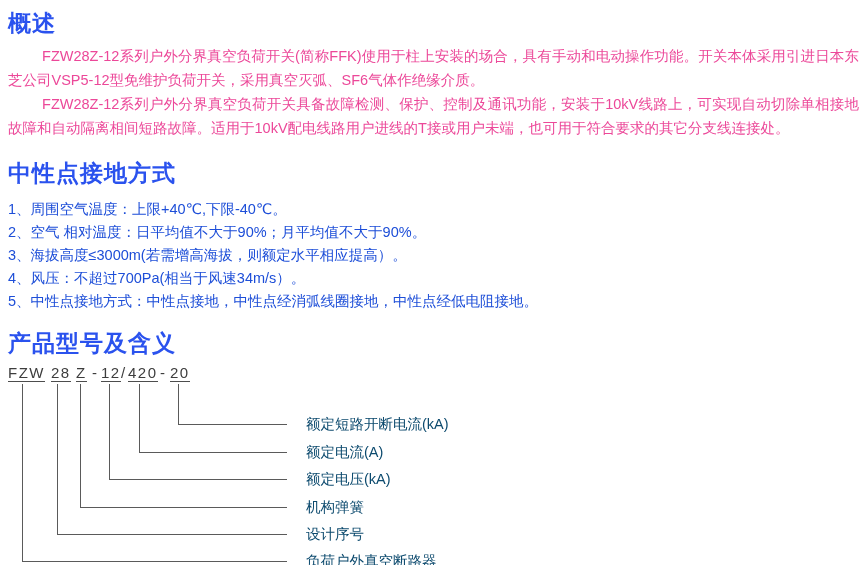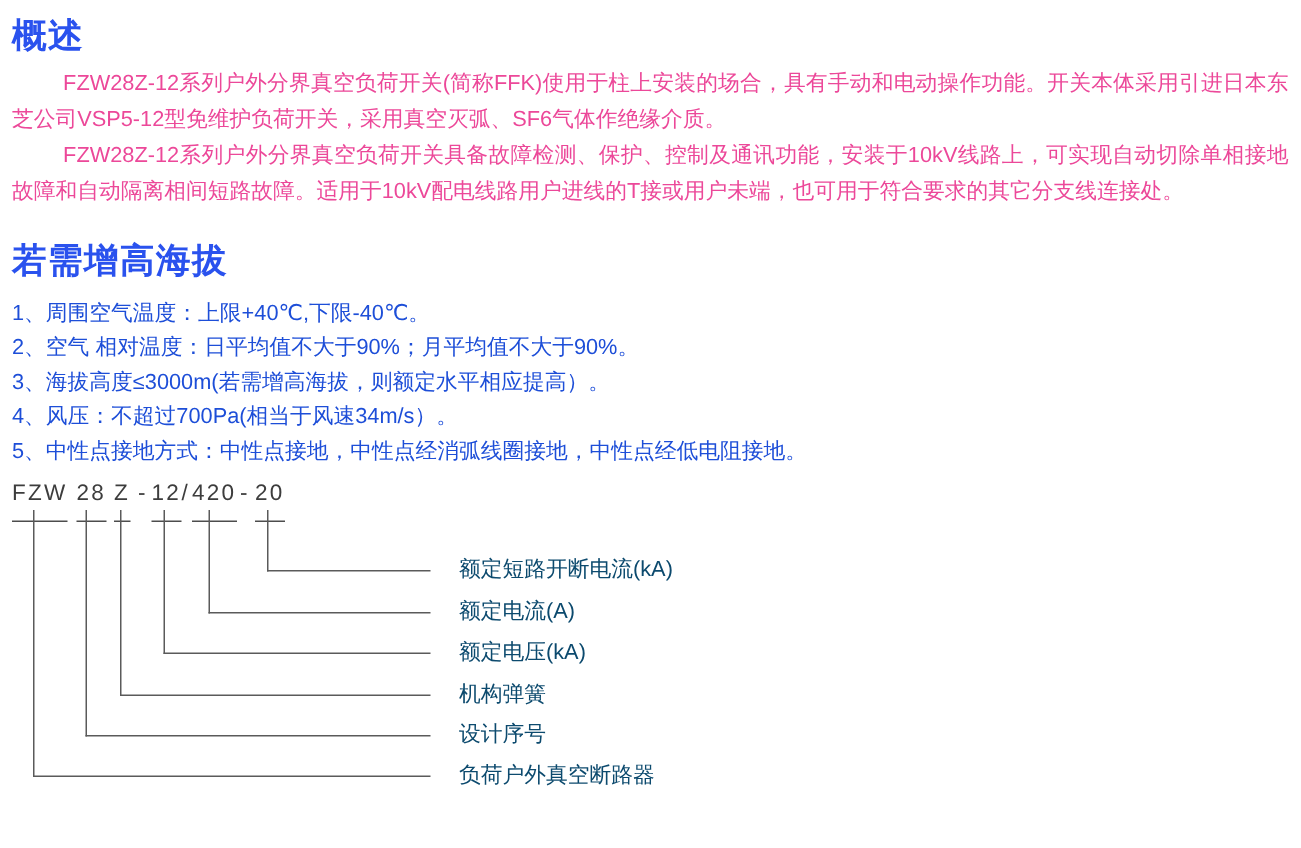--- a/index.html
+++ b/index.html
@@ -55,21 +55,21 @@
     position: absolute;
     top: 0;
     font-size: 15px;
     color: #3d3d3d;
     letter-spacing: 1.5px;
     line-height: 17px;
     white-space: nowrap;
   }
   .seg.u {
     border-bottom: 1px solid #4d4d4d;
-    padding-bottom: 10px;
+    padding-bottom: 0;
   }
   .conn {
     position: absolute;
     border-left: 1px solid #5a5a5a;
     border-bottom: 1px solid #5a5a5a;
   }
   .lbl {
     position: absolute;
     left: 298px;
     height: 20px;
@@ -82,30 +82,31 @@
 </head>
 <body>
 
 <div class="page">
 
   <div class="h">概述</div>
 
   <p class="para first">FZW28Z-12系列户外分界真空负荷开关(简称FFK)使用于柱上安装的场合，具有手动和电动操作功能。开关本体采用引进日本东芝公司VSP5-12型免维护负荷开关，采用真空灭弧、SF6气体作绝缘介质。</p>
   <p class="para">FZW28Z-12系列户外分界真空负荷开关具备故障检测、保护、控制及通讯功能，安装于10kV线路上，可实现自动切除单相接地故障和自动隔离相间短路故障。适用于10kV配电线路用户进线的T接或用户未端，也可用于符合要求的其它分支线连接处。</p>
 
-  <div class="h h2">若需增高海拔</div>
+  <div class="h h2">中性点接地方式</div>
 
   <div class="clist">
     <div class="citem">1、周围空气温度：上限+40℃,下限-40℃。</div>
     <div class="citem">2、空气 相对温度：日平均值不大于90%；月平均值不大于90%。</div>
     <div class="citem">3、海拔高度≤3000m(若需增高海拔，则额定水平相应提高）。</div>
     <div class="citem">4、风压：不超过700Pa(相当于风速34m/s）。</div>
     <div class="citem">5、中性点接地方式：中性点接地，中性点经消弧线圈接地，中性点经低电阻接地。</div>
   </div>
 
+  <div class="h h3">产品型号及含义</div>
 
   <div class="diagram">
 
     <span class="seg u" style="left:0px">FZW</span>
     <span class="seg u" style="left:43px">28</span>
     <span class="seg u" style="left:68px">Z</span>
     <span class="seg" style="left:84px">-</span>
     <span class="seg u" style="left:93px">12</span>
     <span class="seg" style="left:113px">/</span>
     <span class="seg u" style="left:120px">420</span>

